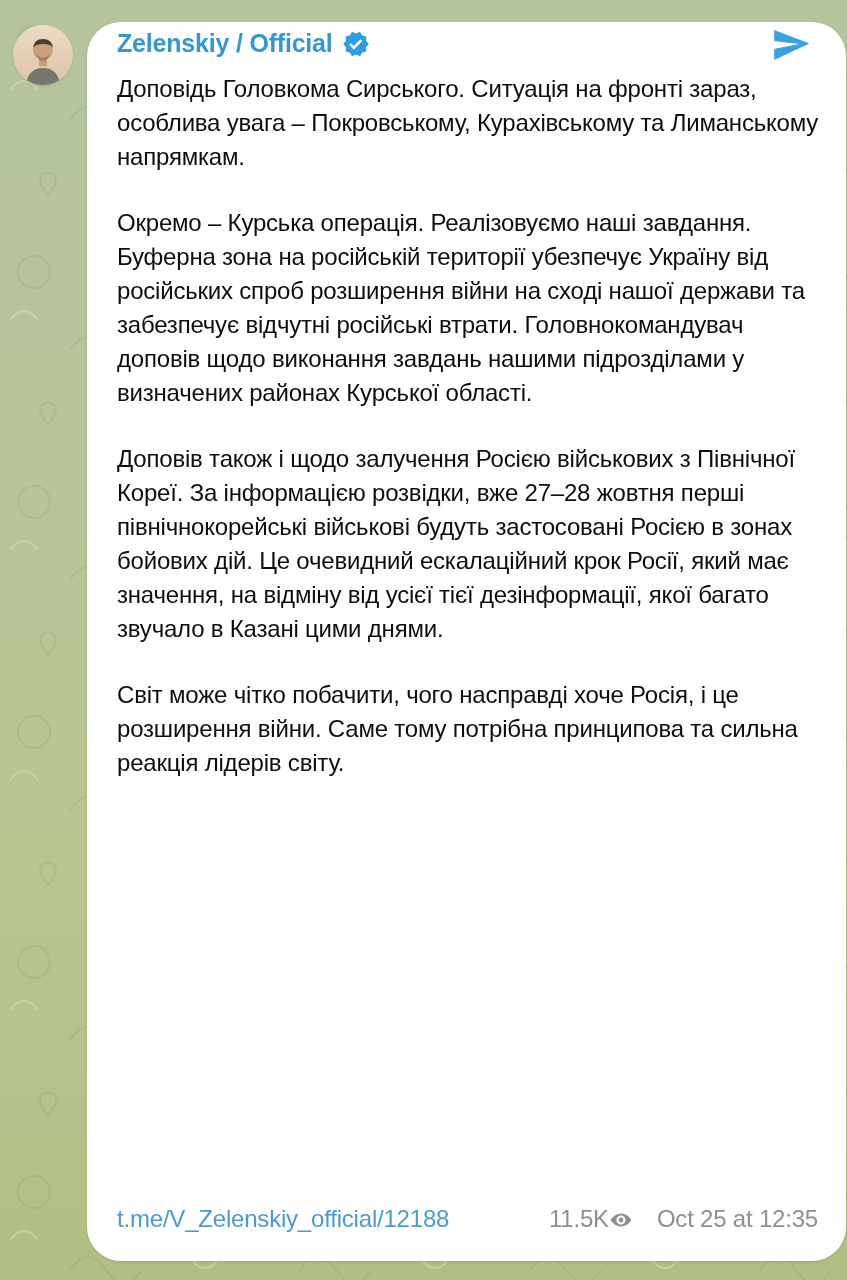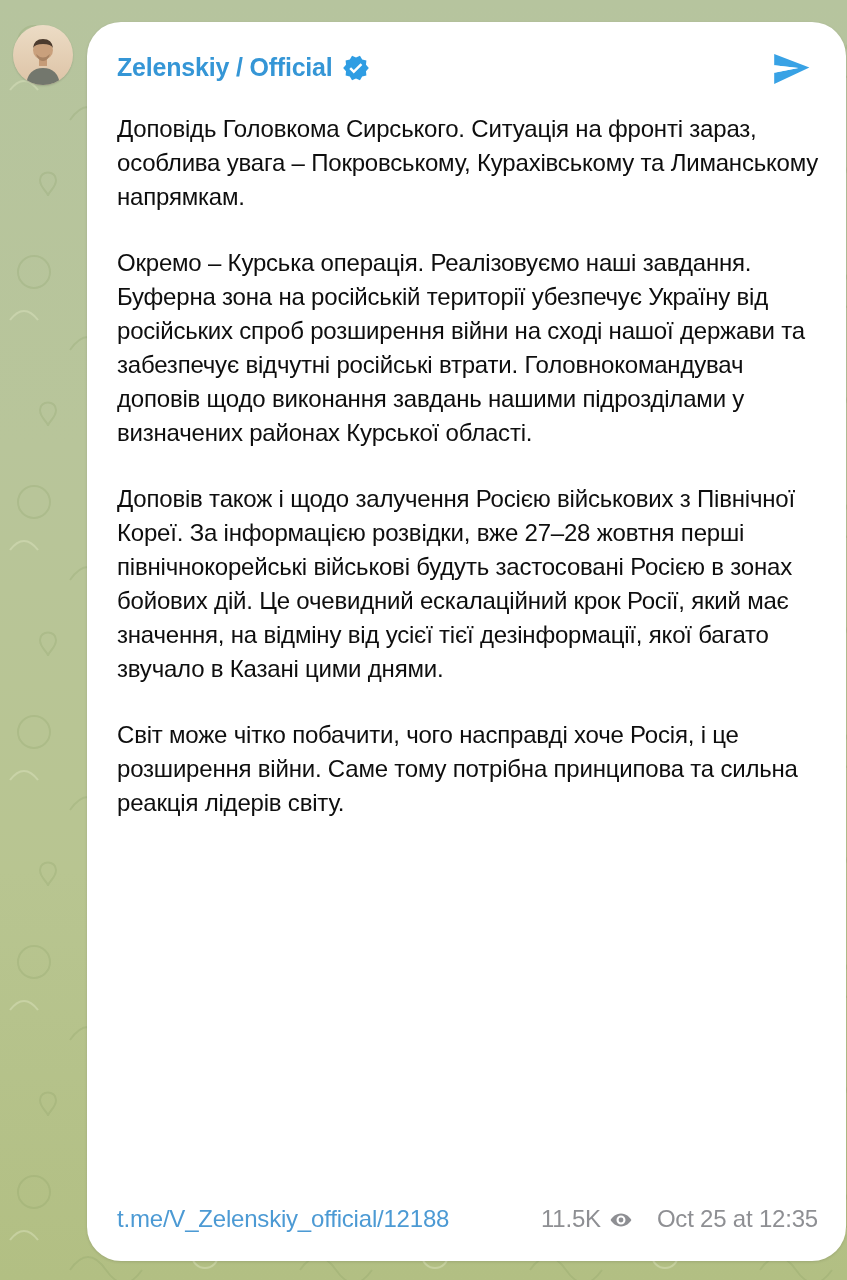--- a/index.html
+++ b/index.html
@@ -9,45 +9,45 @@
     background:linear-gradient(180deg,#b6c49e 0%,#b8c59a 35%,#b8c591 68%,#b2bf83 100%);
   }
   .bg-doodles{position:absolute;inset:0;z-index:0;}
   .avatar{
     position:absolute;left:13px;top:25px;width:60px;height:60px;border-radius:50%;
     overflow:hidden;z-index:2;box-shadow:0 1px 2px rgba(0,0,0,.15);
   }
   .bubble{
     position:absolute;left:87px;top:22px;width:759px;height:1239px;z-index:1;
     background:#ffffff;border-radius:34px;box-shadow:0 1px 3px rgba(0,0,0,.12);
-    box-sizing:border-box;padding:28px 26px 20px 30px;
+    box-sizing:border-box;padding:4px 26px 20px 30px;
   }
   .header-row{display:flex;align-items:center;gap:9px;height:34px;position:relative;}
   .channel-name{
     font-size:25px;font-weight:700;letter-spacing:-.2px;
     color:var(--accent,#3596d6);cursor:pointer;white-space:nowrap;
   }
   .verified{width:28px;height:28px;flex:0 0 auto;margin-top:2px;}
   .plane{position:absolute;right:8px;top:-2px;width:42px;height:42px;cursor:pointer;}
-  .post-body{margin-top:28px;max-height:1118px;overflow:hidden;}
+  .post-body{margin-top:12px;max-height:1118px;overflow:hidden;}
   .post-body p{
     margin:0 0 32px 0;font-size:24px;line-height:34px;letter-spacing:-.2px;
     color:#0e0e0e;
   }
   .post-body p:last-child{margin-bottom:0;}
   .footer-row{
     position:absolute;left:30px;right:28px;bottom:22px;height:34px;
     display:flex;align-items:flex-start;justify-content:space-between;
   }
   .post-link{
     font-size:24px;letter-spacing:-.2px;color:var(--link,#4c9ad4);
     text-decoration:none;cursor:pointer;
   }
   .meta{display:flex;align-items:center;gap:10px;color:var(--meta,#8e8f93);font-size:24px;letter-spacing:-.2px;}
-  .meta .views{display:flex;align-items:center;gap:8px;}
+  .meta .views{display:flex;align-items:center;}
   .eye{width:24px;height:24px;margin-top:2px;}
   .date{margin-left:14px;}
 </style>
 </head>
 <body>
 
 <svg class="bg-doodles" width="847" height="1280" xmlns="http://www.w3.org/2000/svg">
   <defs>
     <pattern id="doods" width="230" height="230" patternUnits="userSpaceOnUse">
       <g fill="none" stroke="#7d9257" stroke-width="2" opacity="0.20">

